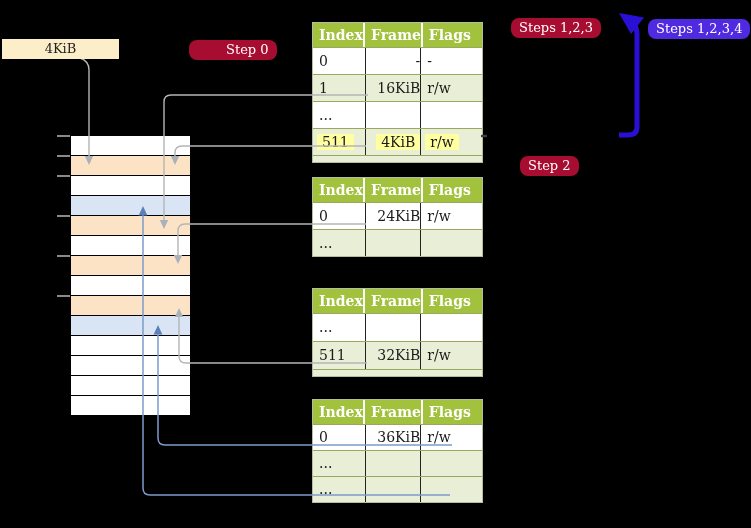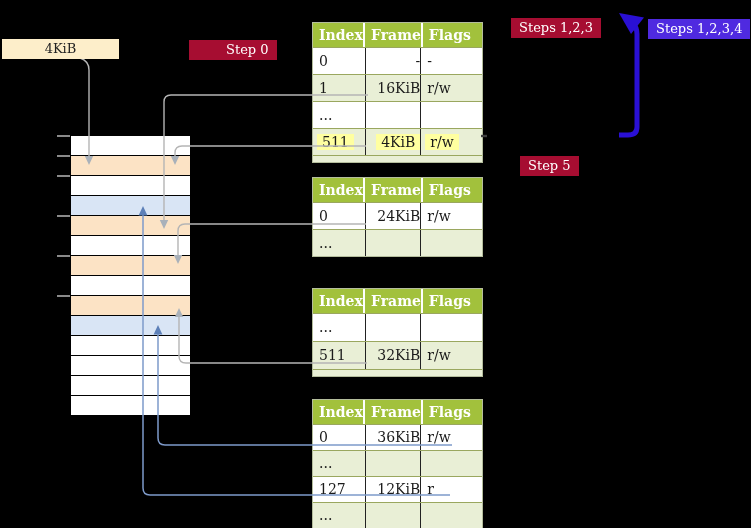--- a/index.html
+++ b/index.html
@@ -3,21 +3,21 @@
 <meta charset="utf-8">
 <style>
   html,body{margin:0;padding:0;background:#000;}
   #canvas{
     position:relative;width:751px;height:528px;background:#000;overflow:hidden;
     font-family:"DejaVu Serif","Liberation Serif",serif;
   }
   
   .tag{
     position:absolute;color:#fff;font-size:13px;line-height:18px;
-    padding:1px 8px;border-radius:0;white-space:nowrap;
+    padding:1px 8px;border-radius:8px;white-space:nowrap;
   }
   .tag.red{background:var(--c-red,#a60d31);}
   .tag.blue{background:var(--c-bluelabel,#4f2ae0);}
   #psbox{
     position:absolute;left:2px;top:39px;width:117px;height:20px;
     background:var(--c-beige,#fdeeca);color:#222;font-size:13px;
     text-align:center;line-height:20px;
   }
   
   #memcol{
@@ -58,21 +58,21 @@
 </head>
 <body>
 
 <div id="canvas">
 
   <div id="psbox">4KiB</div>
 
   <div class="tag red" style="left:189px;top:40px;padding-left:37px;">Step 0</div>
   <div class="tag red" style="left:511px;top:18px;">Steps 1,2,3</div>
   <div class="tag blue" style="left:648px;top:19px;">Steps 1,2,3,4</div>
-  <div class="tag red" style="left:520px;top:156px;">Step 5</div>
+  <div class="tag red" style="left:520px;top:156px;">Step 2</div>
 
   <div id="memcol">
       <div class="mrow white"></div>
       <div class="mrow peach"></div>
       <div class="mrow white"></div>
       <div class="mrow blue"></div>
       <div class="mrow peach"></div>
       <div class="mrow white"></div>
       <div class="mrow peach"></div>
       <div class="mrow white"></div>
@@ -163,25 +163,20 @@
       <div class="drow" style="height: 25px; line-height: 25px;">
         <div class="dcell c-index">0</div>
         <div class="dcell c-frame">36KiB</div>
         <div class="dcell c-flags">r/w</div>
       </div>
       <div class="drow alt" style="height: 25px; line-height: 25px;">
         <div class="dcell c-index">...</div>
         <div class="dcell c-frame"></div>
         <div class="dcell c-flags"></div>
       </div>
-      <div class="drow" style="height: 25px; line-height: 25px;">
-        <div class="dcell c-index">127</div>
-        <div class="dcell c-frame">12KiB</div>
-        <div class="dcell c-flags">r</div>
-      </div>
       <div class="drow alt" style="height: 25px; line-height: 25px;">
         <div class="dcell c-index">...</div>
         <div class="dcell c-frame"></div>
         <div class="dcell c-flags"></div>
       </div>
     </div>
 
   <svg id="overlay" width="751" height="528" viewBox="0 0 751 528">
 
     <g stroke="#b5b5b5" stroke-width="1.4" fill="none">

